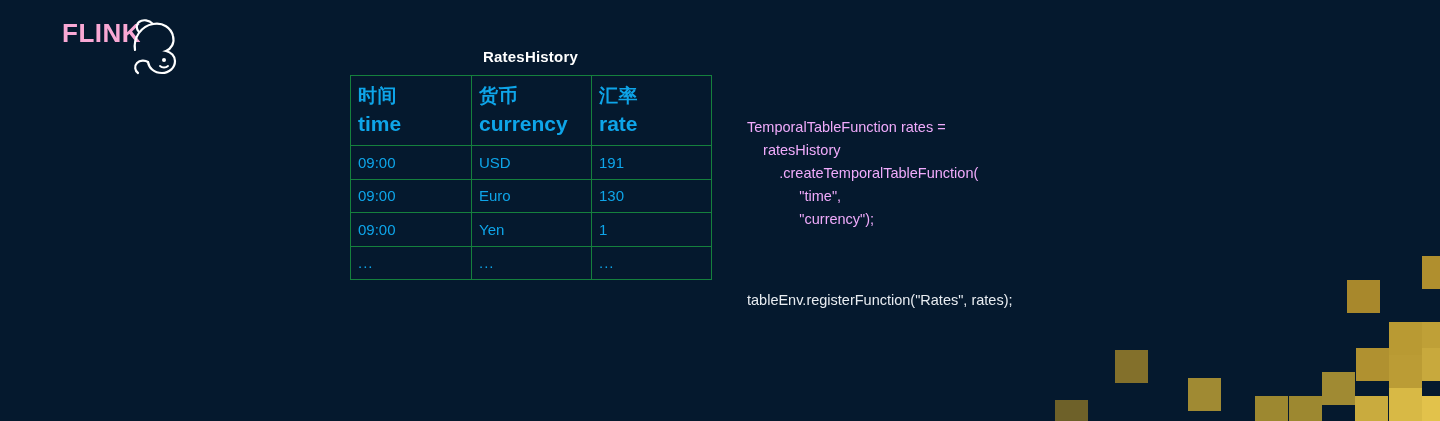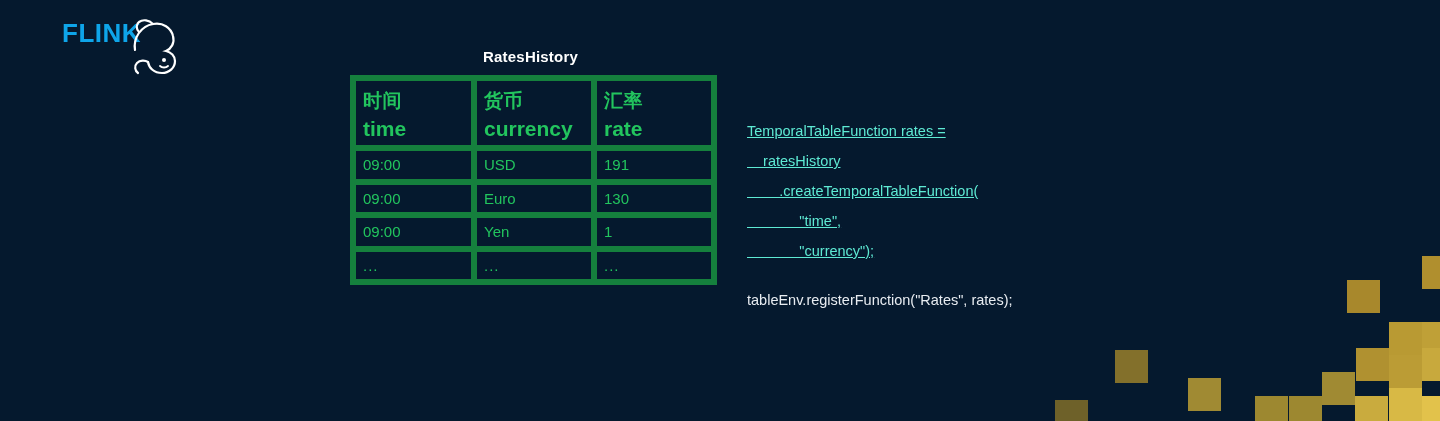--- a/index.html
+++ b/index.html
@@ -17,21 +17,21 @@
   
   #logo {
     position: absolute;
     left: 52px; top: 18px;
     width: 200px; height: 60px;
     z-index: 5;
   }
   #logo .logo-text {
     position: absolute;
     left: 10px; top: 2px;
-    color: #0ea5e9;
+    color: #f9a8d4;
     font-weight: bold;
     font-size: 26px;
     letter-spacing: 0.5px;
     line-height: 27px;
     font-family: "Liberation Sans", sans-serif;
   }
   #logo .logo-line2 { letter-spacing: 0px; }
   #logo .logo-mark {
     position: absolute;
     left: 75px; top: -2px;
@@ -51,22 +51,22 @@
     text-align: center;
     margin-bottom: 10px;
     letter-spacing: 0.2px;
   }
   table.rates {
     border-collapse: collapse;
     width: 361px;
     table-layout: fixed;
   }
   table.rates td, table.rates th {
-    border: 6px solid #15803d;
-    color: #22c55e;
+    border: 1px solid #15803d;
+    color: #0ea5e9;
     font-size: 15px;
     text-align: left;
     padding: 4px 0 4px 7px;
     font-weight: normal;
     vertical-align: middle;
     white-space: nowrap;
   }
   table.rates th {
     height: 70px;
     vertical-align: top;
@@ -89,26 +89,25 @@
     font-size: 21px;
     font-weight: bold;
     line-height: 18px;
   }
   .ellipsis-cell { color: #d8dde3; letter-spacing: 1px; }
 
   
   #code-block {
     position: absolute;
     left: 747px; top: 116px;
-    color: #5eead4;
+    color: #f0abfc;
     font-size: 14.5px;
-    line-height: 30px;
+    line-height: 23px;
     white-space: pre;
     font-family: "Liberation Sans", sans-serif;
-    text-decoration: underline;
   }
   #code-block-2 {
     position: absolute;
     left: 747px; top: 288px;
     color: #e8ecf1;
     font-size: 14.5px;
     line-height: 24.5px;
     white-space: pre;
     font-family: "Liberation Sans", sans-serif;
   }

